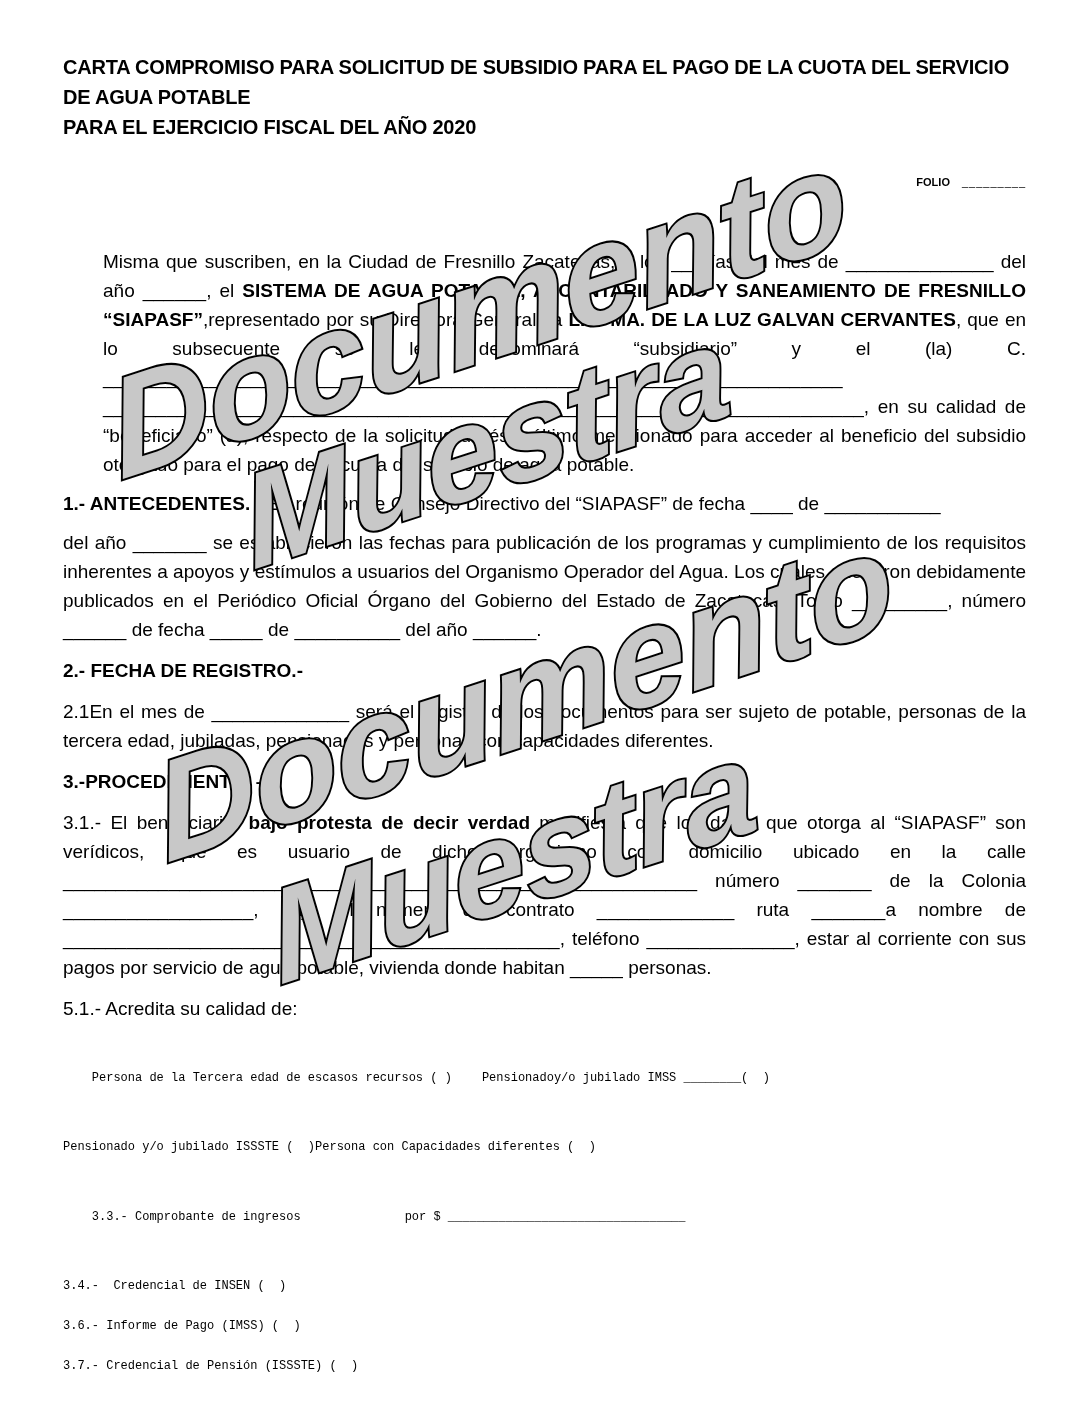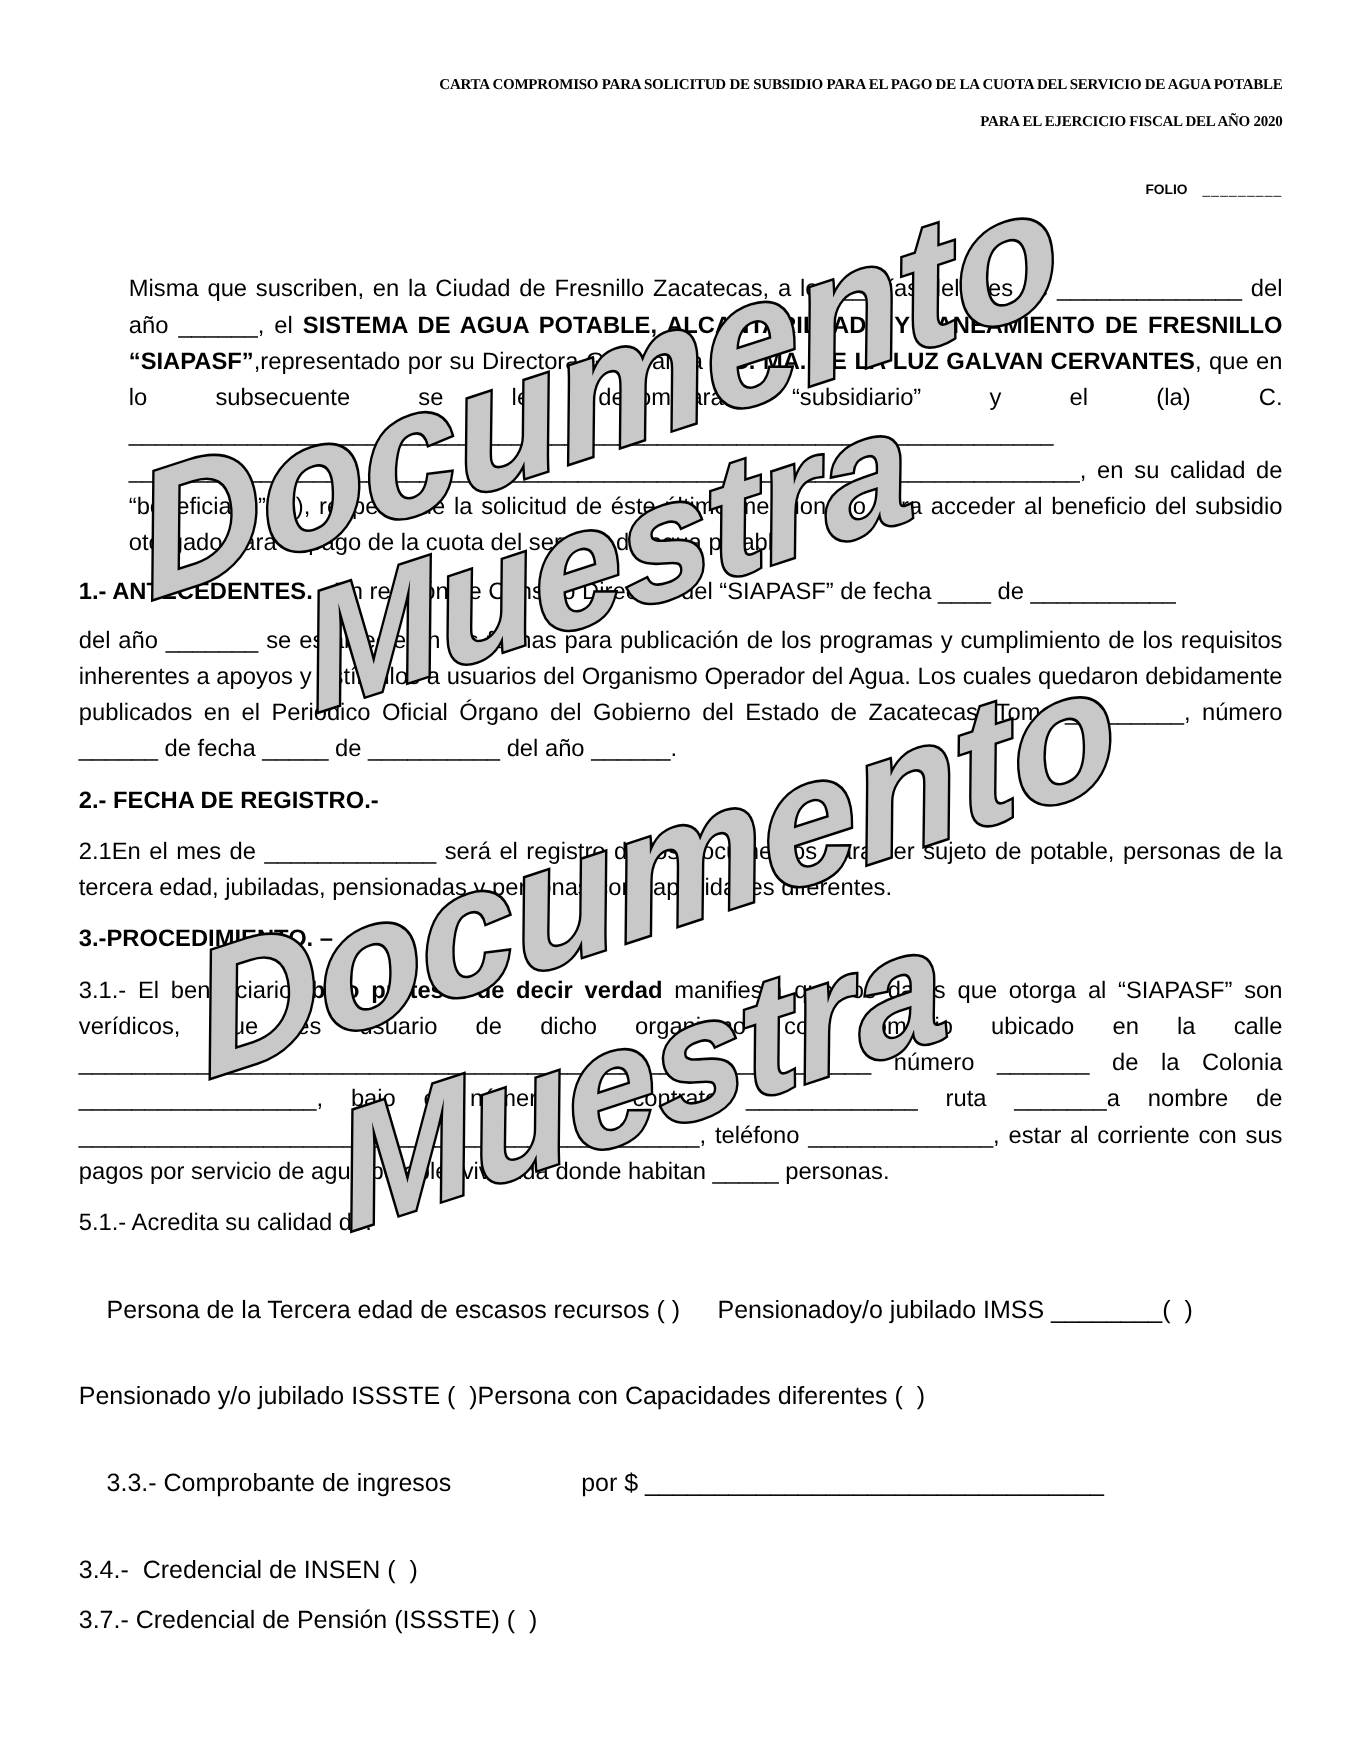--- a/index.html
+++ b/index.html
@@ -9,35 +9,35 @@
     font-family:"Liberation Sans", sans-serif;
     position:relative;overflow:hidden;
   }
   .page{
     position:absolute;inset:0;
     padding:52px 62px 0 63px;
     box-sizing:border-box;
     z-index:1;
   }
   .title{
-    text-align:right;font-weight:bold;
-    font-size:12px;line-height:30px;letter-spacing:-0.2px;font-family:Liberation Serif, serif;
+    text-align:left;font-weight:bold;
+    font-size:20px;line-height:30px;letter-spacing:-0.2px;
   }
   .folio-row{
     margin-top:26px;text-align:right;
     font-size:11px;font-weight:bold;line-height:29px;
   }
   .folio-blank{font-weight:normal;margin-left:12px;letter-spacing:1px;}
   p{margin:0;font-size:19px;line-height:29px;}
   .just{text-align:justify;}
   .b{font-weight:bold;}
   .gap-p1{margin-top:50px;margin-left:40px;}
   .gap-s{margin-top:10px;}
   .gap-m{margin-top:12px;}
-  .row{font-size:20px;line-height:29px;white-space:pre-wrap;}
+  .row{font-size:12px;line-height:29px;white-space:pre-wrap;font-family:Liberation Mono, monospace;}
   .item{margin-top:11px;}
   .col2{margin-left:30px;}
   .money{margin-left:104px;}
   
   .wm{
     position:absolute;z-index:10;
     font-weight:bold;font-style:italic;
     color:#c8c8c8;
     -webkit-text-stroke:4px #000000;
     paint-order:stroke fill;
@@ -92,20 +92,21 @@
   <div class="row gap-m">
     <span>Persona de la Tercera edad de escasos recursos ( )</span><span class="col2">Pensionadoy/o jubilado IMSS ________(  )</span>
   </div>
 
   <div class="row item">Pensionado y/o jubilado ISSSTE (  )Persona con Capacidades diferentes (  )</div>
 
   <div class="row gap-m">
     <span>3.3.- Comprobante de ingresos</span><span class="money">por $ _________________________________</span>
   </div>
   <div class="row item">3.4.-  Credencial de INSEN (  )</div>
+  <div class="row item">3.6.- Informe de Pago (IMSS) (  )</div>
   <div class="row item">3.7.- Credencial de Pensión (ISSSTE) (  )</div>
 
 </div>
 
 <div class="wm wm-doc" id="wm1d">Documento</div>
 <div class="wm wm-mue" id="wm1m">Muestra</div>
 <div class="wm wm-doc" id="wm2d">Documento</div>
 <div class="wm wm-mue" id="wm2m">Muestra</div>
 
 </body></html>

